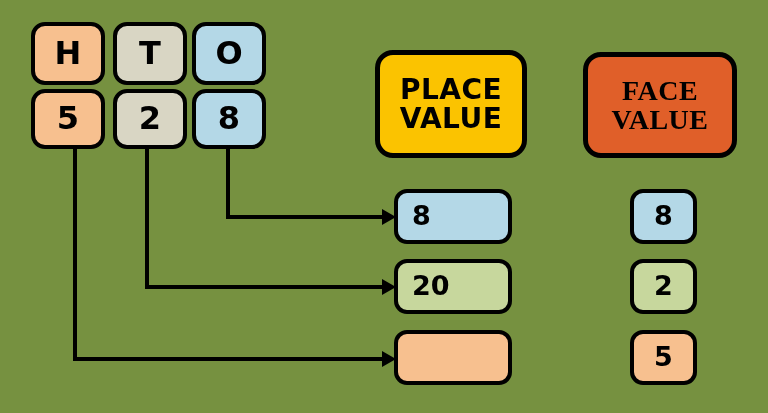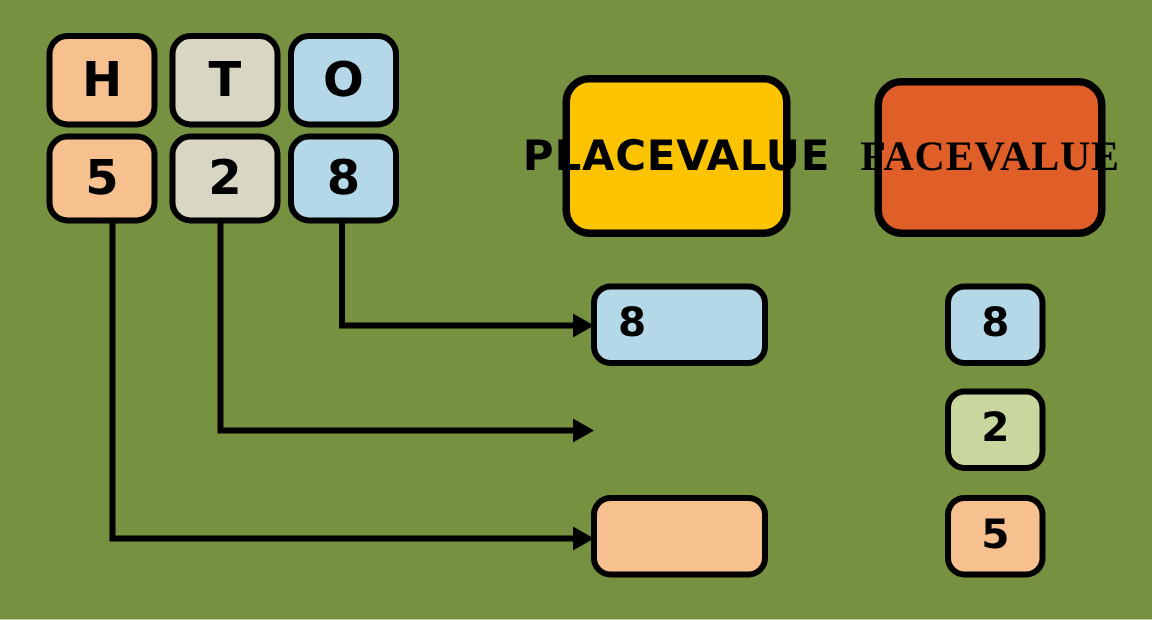--- a/index.html
+++ b/index.html
@@ -41,21 +41,21 @@
   .digit-tile {
     width: 74px;
     height: 60px;
     font-size: 32px;
   }
 
   
   .banner {
     border-width: 5px;
     border-radius: 18px;
-    flex-direction: row;
+    flex-direction: column;
     font-size: 28px;
     text-align: right;
     letter-spacing: 0.5px;
   }
 
   
   .pv-box {
     width: 118px;
     height: 55px;
     justify-content: flex-start;
@@ -133,20 +133,23 @@
     <span>VALUE</span>
   </div>
   <div class="tile banner c-red" style="left:583px; top:52px; width:154px; height:106px;">
     <span>FACE</span>
     <span>VALUE</span>
   </div>
 
   <div class="tile pv-box c-blue" style="left:394px; top:189px;">
     <span>8</span>
   </div>
+  <div class="tile pv-box c-green" style="left:394px; top:259px;">
+    <span>20</span>
+  </div>
   <div class="tile pv-box c-orange" style="left:394px; top:330px;">
     <span></span>
   </div>
 
   <div class="tile fv-box c-blue" style="left:630px; top:189px;">
     <span>8</span>
   </div>
   <div class="tile fv-box c-green" style="left:630px; top:259px;">
     <span>2</span>
   </div>

